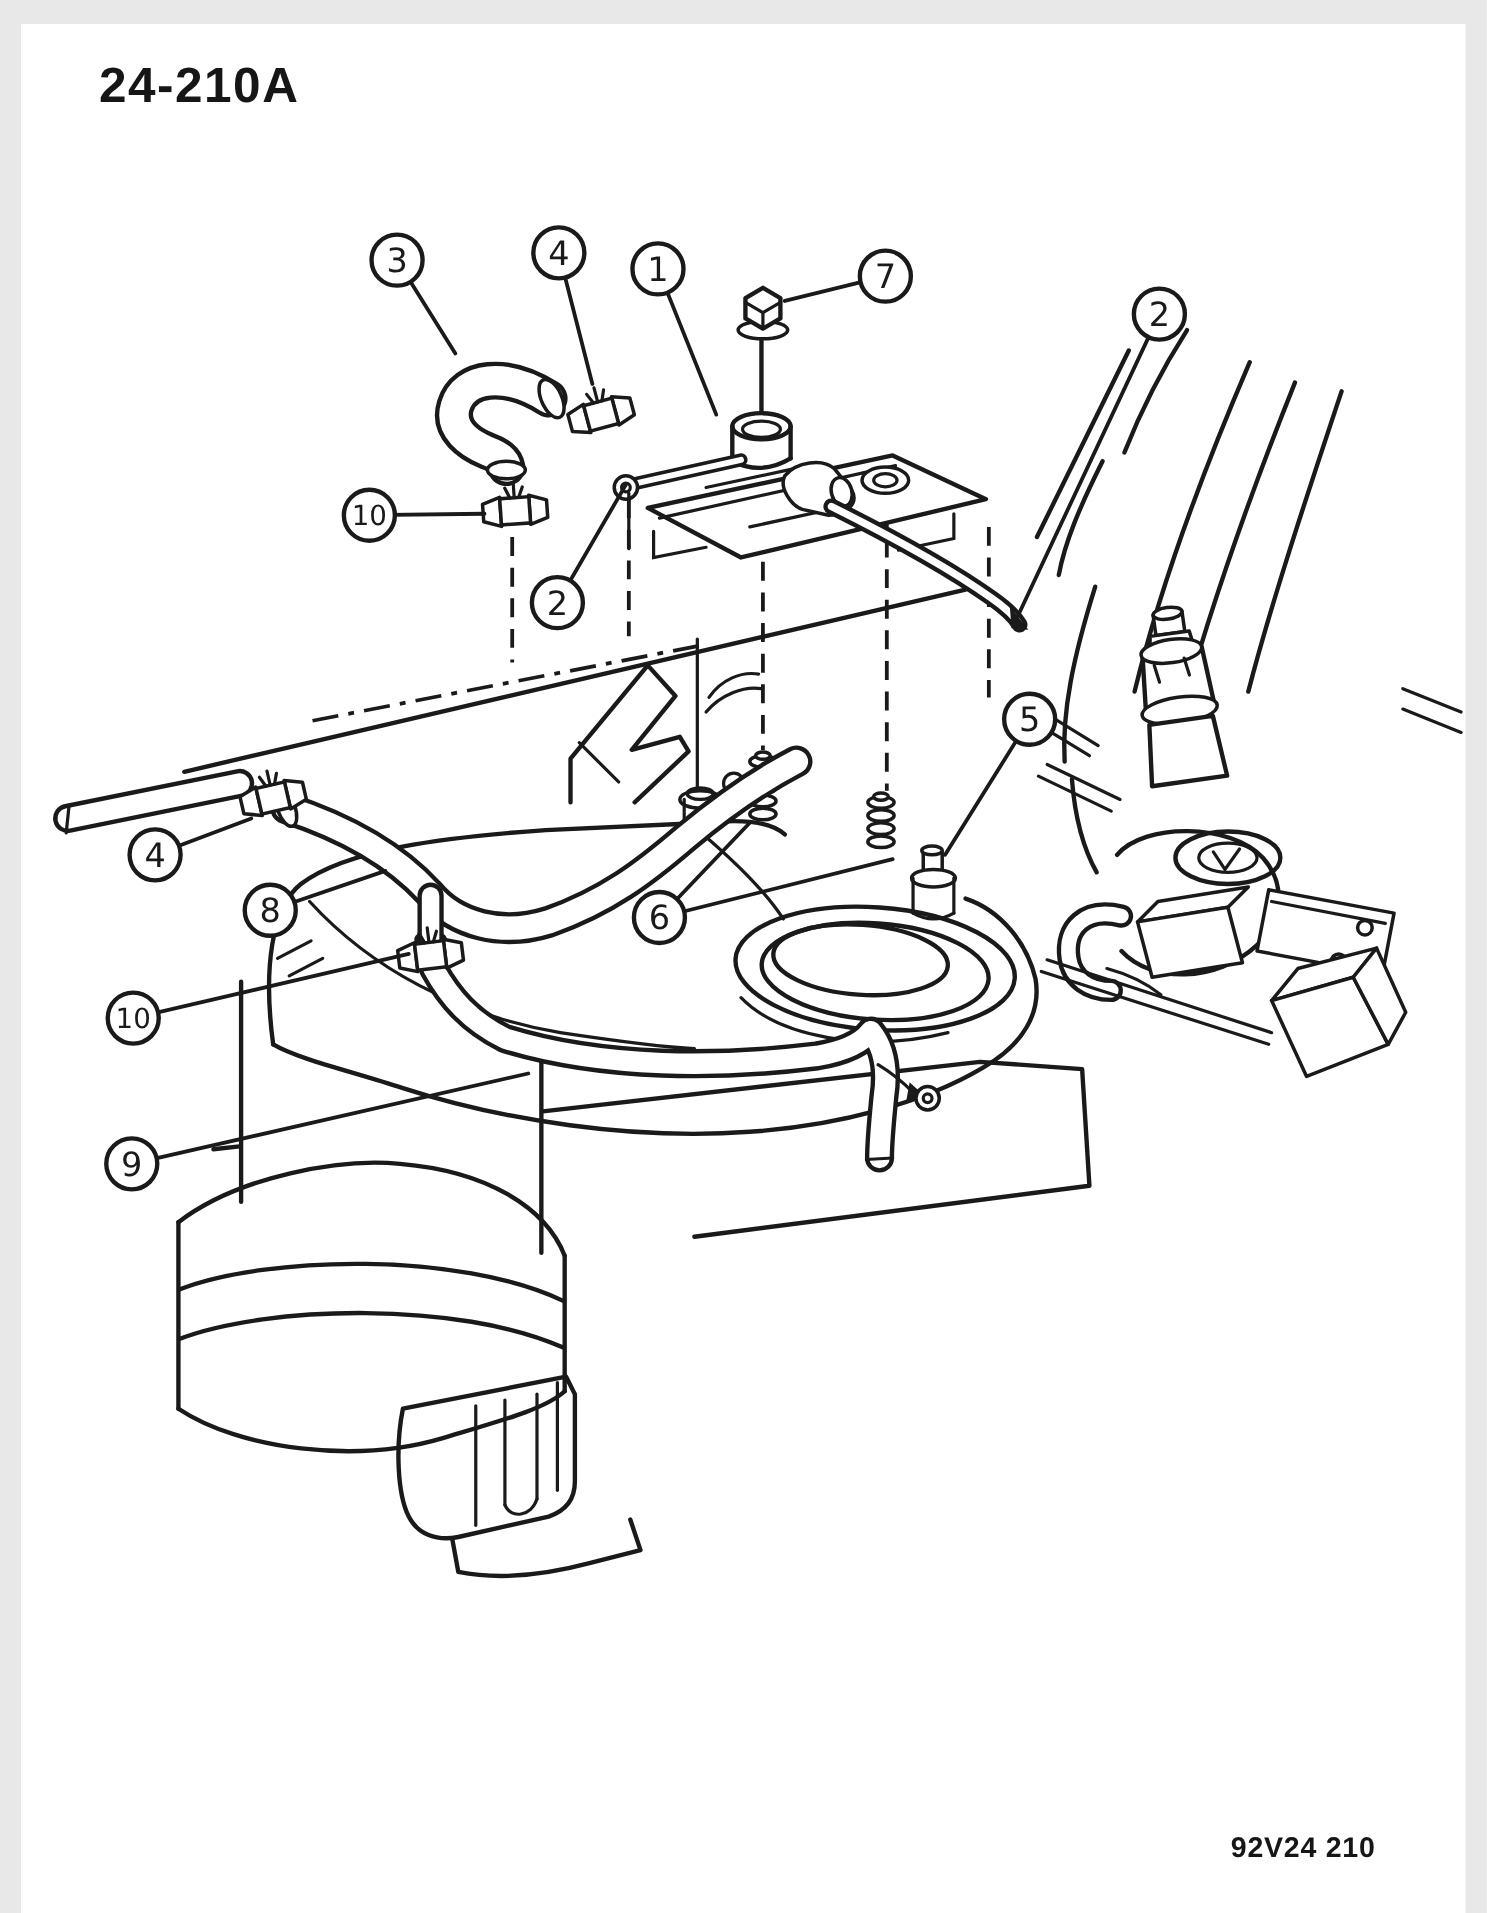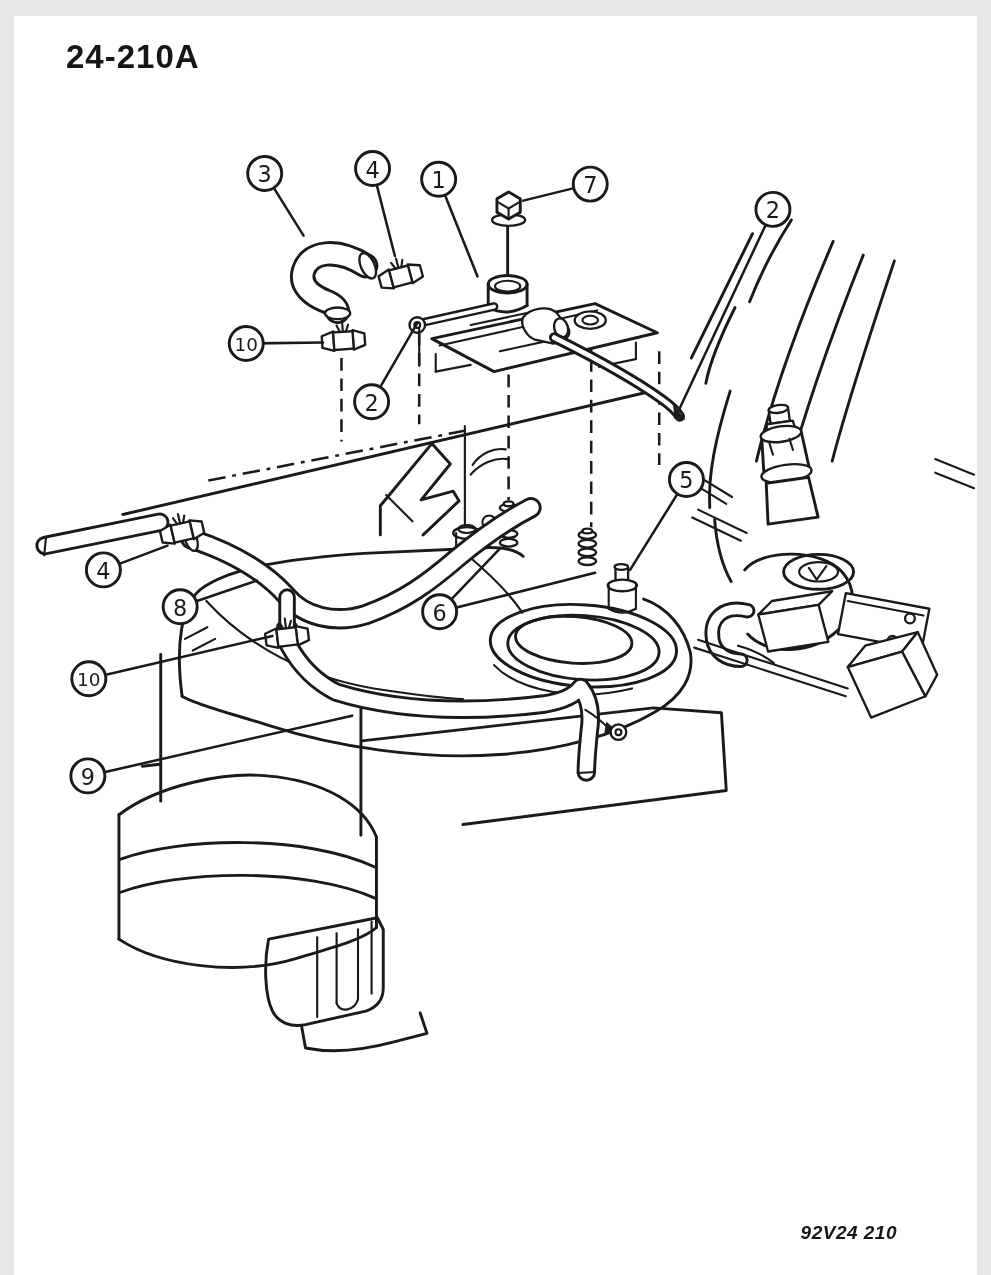--- a/index.html
+++ b/index.html
@@ -6,22 +6,22 @@
   .stage{
     position:relative;width:963px;height:1275px;background:#ffffff;
     font-family:"Liberation Sans", sans-serif;overflow:hidden;margin:16px auto;
   }
   .art{position:absolute;inset:0;}
   .code-label{
     position:absolute;left:52px;top:22px;
     font-size:33px;font-weight:700;letter-spacing:1px;color:#161616;
   }
   .sheet-label{
-    position:absolute;right:80px;top:1206px;
-    font-size:19px;font-weight:700;letter-spacing:0.5px;color:#161616;font-style:italic;
+    position:absolute;right:60px;top:1206px;
+    font-size:19px;font-weight:700;letter-spacing:0.5px;color:#161616;
   }
   .ln{fill:none;stroke:#1a1a1a;stroke-width:3;stroke-linecap:round;stroke-linejoin:round;}
   .thin{fill:none;stroke:#1a1a1a;stroke-width:2.2;stroke-linecap:round;}
   .dash{fill:none;stroke:#1a1a1a;stroke-width:2.6;stroke-dasharray:13 8;}
   .dashdot{fill:none;stroke:#1a1a1a;stroke-width:2.6;stroke-dasharray:18 7 4 7;}
   .tubeO{fill:none;stroke:#1a1a1a;stroke-linecap:round;stroke-linejoin:round;}
   .tubeI{fill:none;stroke:#ffffff;stroke-linecap:round;stroke-linejoin:round;}
   .solid{fill:#ffffff;stroke:#1a1a1a;stroke-width:3;stroke-linejoin:round;}
   .solid2{fill:#ffffff;stroke:#1a1a1a;stroke-width:2.4;stroke-linejoin:round;}
   .callout-circle{fill:#ffffff;stroke:#1a1a1a;stroke-width:3;}

